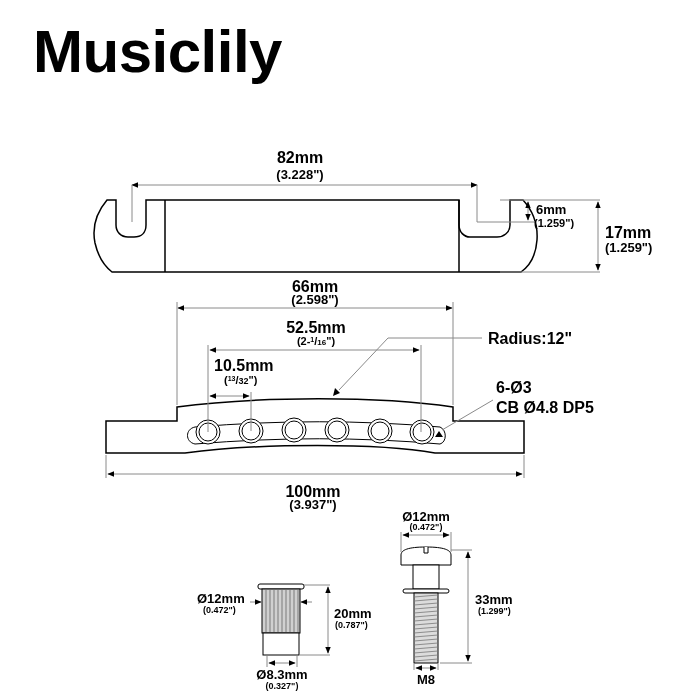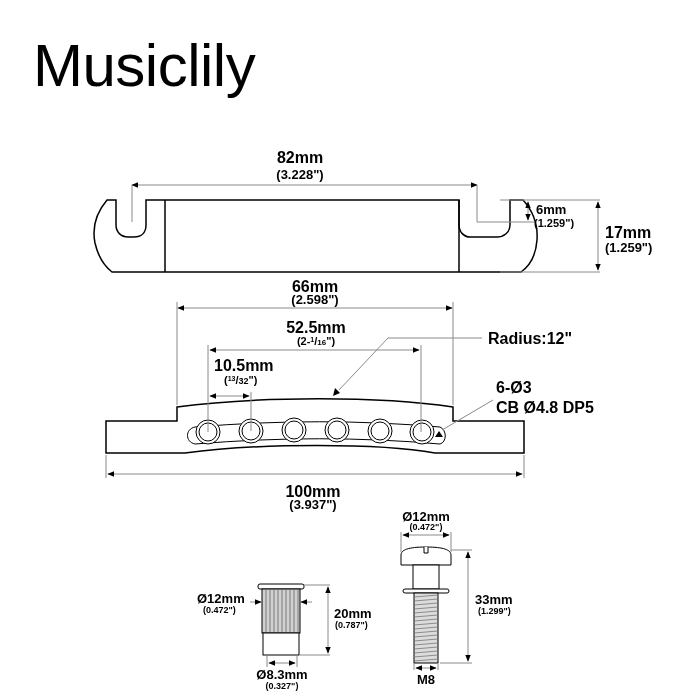--- a/index.html
+++ b/index.html
@@ -1,17 +1,17 @@
 <!DOCTYPE html>
 <html><head>
 <meta charset="utf-8">
 <style>
   html,body{margin:0;padding:0;background:#ffffff;}
   body{width:700px;height:700px;position:relative;overflow:hidden;font-family:"Liberation Sans",sans-serif;}
-  .brand{position:absolute;left:33px;top:36px;font-size:60px;font-weight:400;color:#000;letter-spacing:-0.5px;line-height:1;}
+  .brand{position:absolute;left:33px;top:22px;font-size:60px;font-weight:700;color:#000;letter-spacing:-0.5px;line-height:1;}
   svg{position:absolute;left:0;top:0;}
   .lbl-big{font-family:"Liberation Sans",sans-serif;font-weight:700;font-size:16px;fill:#000;}
   .lbl-sm{font-family:"Liberation Sans",sans-serif;font-weight:700;font-size:11px;fill:#000;}
   .lbl-md{font-family:"Liberation Sans",sans-serif;font-weight:700;font-size:13px;fill:#000;}
   .lbl-xs{font-family:"Liberation Sans",sans-serif;font-weight:700;font-size:9px;fill:#000;}
   .lbl-note{font-family:"Liberation Sans",sans-serif;font-weight:700;font-size:16px;fill:#000;}
   .dim{stroke:#8a8a8a;stroke-width:1;fill:none;}
   .part{stroke:#000;stroke-width:1.5;fill:#fff;}
   .thin{stroke:#000;stroke-width:1;fill:#fff;}
 </style>

